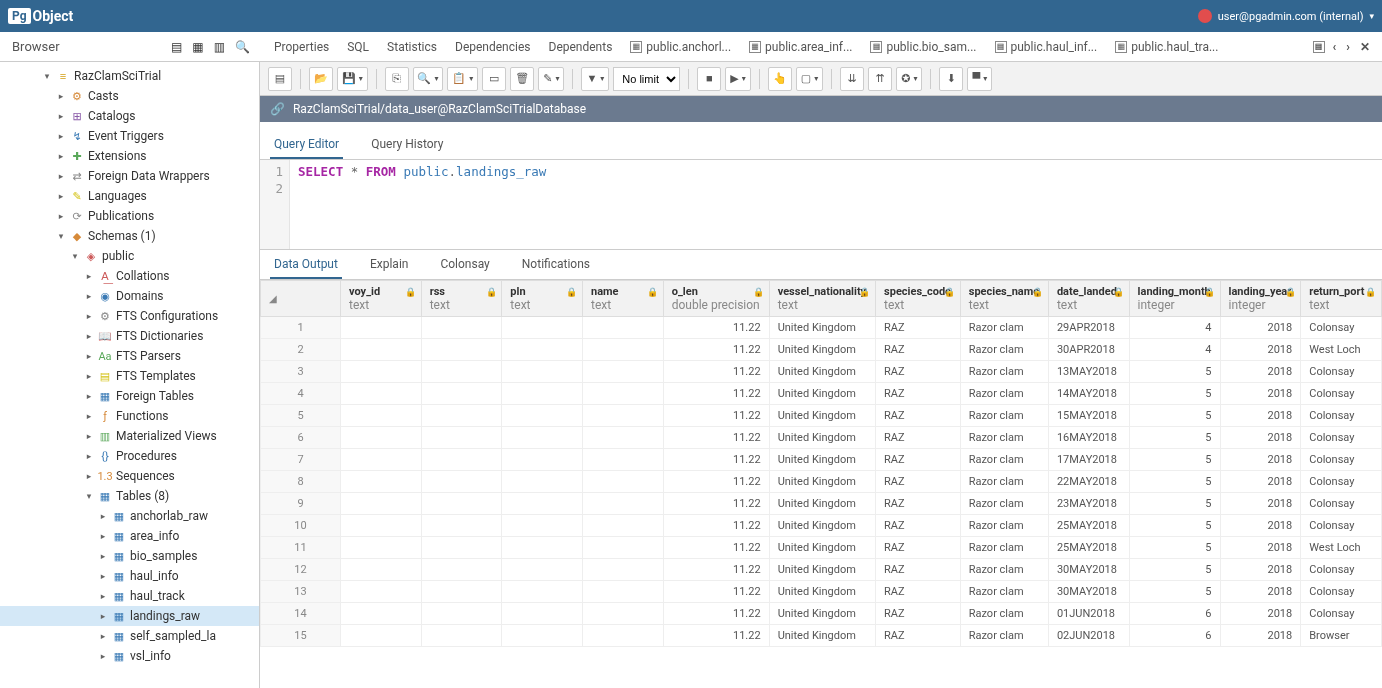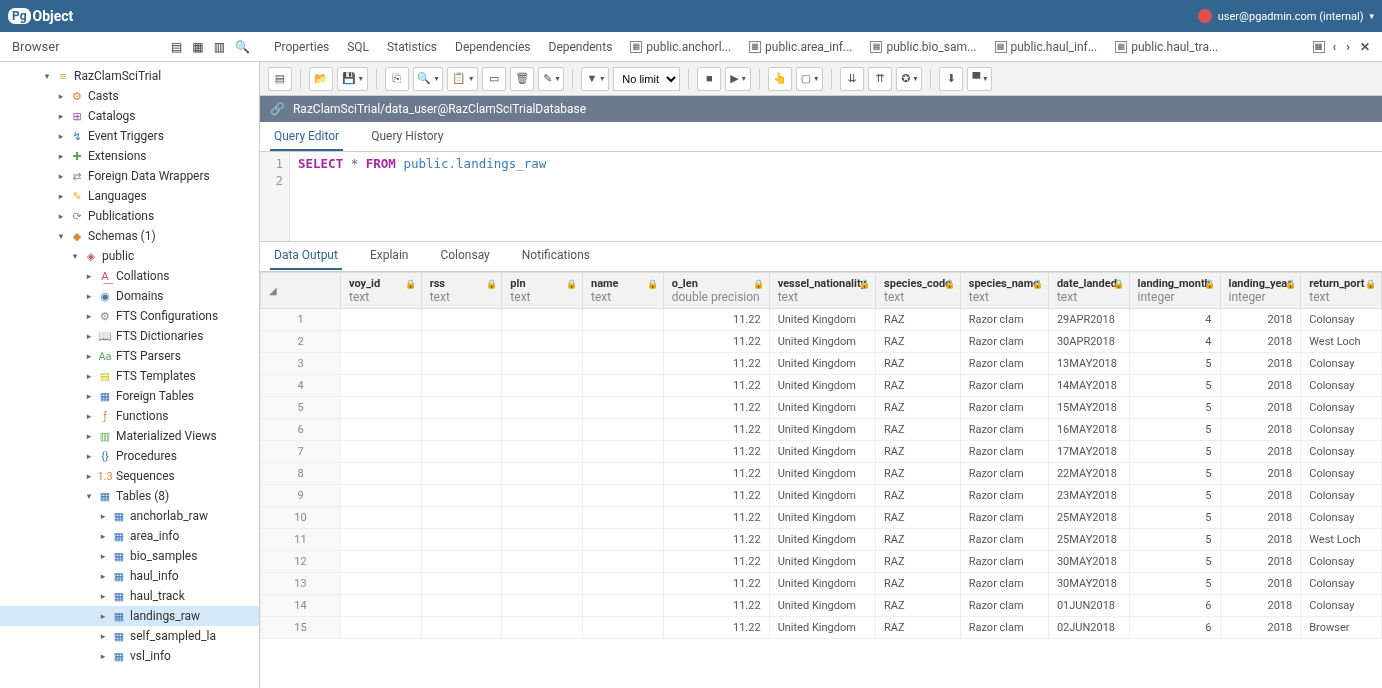--- a/index.html
+++ b/index.html
@@ -1,19 +1,19 @@
 <!DOCTYPE html>
 <html><head>
 <meta charset="utf-8">
 <style>
 * { box-sizing: border-box; margin: 0; padding: 0; }
 body { font-family: -apple-system, "Segoe UI", Roboto, sans-serif; font-size: 12px; color: #333; background: #f5f5f5; overflow: hidden; }
 .topbar { height: 32px; background: #326690; color: #fff; display: flex; align-items: center; padding: 0 8px; }
 .logo { display: flex; align-items: center; gap: 2px; font-weight: bold; font-size: 14px; margin-right: 16px; }
-.logo-pg { background: #fff; color: #326690; padding: 1px 4px; border-radius: 7px; font-size: 12px; }
+.logo-pg { background: #fff; color: #326690; padding: 1px 4px; border-radius: 2px; font-size: 12px; }
 .menu { display: flex; gap: 18px; font-size: 12px; margin-top: 48px; }
 .menu-item { cursor: pointer; display: flex; align-items: center; gap: 3px; }
 .chev { font-size: 9px; }
 .user-area { margin-left: auto; display: flex; align-items: center; gap: 6px; font-size: 11px; cursor: pointer; }
 .user-icon { width: 14px; height: 14px; border-radius: 50%; background: #e14d4d; display: inline-block; }
 
 .sub-header { height: 30px; background: #fff; border-bottom: 1px solid #ccc; display: flex; align-items: center; }
 .browser-label { width: 120px; padding-left: 12px; font-size: 13px; color: #555; }
 .sub-icons { display: flex; gap: 10px; padding-right: 10px; margin-left: auto; margin-right: 0; }
 .sub-left { width: 260px; display: flex; align-items: center; }
@@ -43,33 +43,33 @@
 .main { flex: 1; display: flex; flex-direction: column; background: #fafafa; overflow: hidden; }
 .toolbar { height: 34px; background: #f2f2f2; border-bottom: 1px solid #ccc; display: flex; align-items: center; padding: 0 8px; gap: 4px; }
 .tbtn { min-width: 24px; height: 24px; border: 1px solid #ccc; background: #fff; border-radius: 2px; display: inline-flex; align-items: center; justify-content: center; cursor: pointer; font-size: 11px; color: #555; padding: 0 4px; }
 .tbtn.drop::after { content: "▾"; font-size: 8px; margin-left: 3px; }
 .tsep { width: 1px; height: 20px; background: #ccc; margin: 0 4px; }
 .limit-sel { height: 24px; border: 1px solid #ccc; font-size: 11px; padding: 0 4px; background: #fff; }
 
 .conn-bar { height: 26px; background: #6b7a8f; color: #fff; display: flex; align-items: center; padding: 0 10px; font-size: 12px; gap: 8px; }
 .conn-icon { font-size: 12px; }
 
-.editor-tabs { height: 30px; background: #fff; border-bottom: 1px solid #ccc; display: flex; align-items: flex-end; padding-left: 10px; gap: 24px; font-size: 12px; }
+.editor-tabs { height: 38px; background: #fff; border-bottom: 1px solid #ccc; display: flex; align-items: flex-end; padding-left: 10px; gap: 24px; font-size: 12px; }
 .etab { padding: 6px 4px; cursor: pointer; color: #555; border-bottom: 2px solid transparent; }
 .etab.active { color: #326690; border-bottom-color: #326690; }
 
 .editor { height: 90px; background: #fff; border-bottom: 1px solid #ccc; display: flex; font-family: Consolas, monospace; font-size: 12.5px; }
 .gutter { width: 30px; background: #f5f5f5; border-right: 1px solid #e4e4e4; text-align: right; padding: 4px 6px 0 0; color: #999; }
 .gutter div { height: 17px; }
 .code { padding: 4px 8px; }
 .code .kw { color: #a626a4; font-weight: bold; }
 .code .ns { color: #3a7ab5; }
 .code .op { color: #666; }
 
-.out-tabs { height: 30px; background: #fff; border-bottom: 1px solid #ccc; display: flex; align-items: flex-start; padding-left: 10px; gap: 24px; font-size: 12px; }
+.out-tabs { height: 30px; background: #fff; border-bottom: 1px solid #ccc; display: flex; align-items: center; padding-left: 10px; gap: 24px; font-size: 12px; }
 .out-tabs .etab.active { color: #326690; border-bottom-color: #326690; }
 
 .grid-wrap { flex: 1; overflow: auto; background: #fff; }
 .grid { border-collapse: collapse; font-size: 11px; min-width: 100%; }
 .grid th { background: #f2f2f2; border: 1px solid #ddd; padding: 4px 8px; text-align: left; font-weight: normal; color: #333; position: relative; min-width: 80px; }
 .grid th .col-name { font-weight: bold; display: block; }
 .grid th .col-type { color: #888; font-size: 12px; }
 .grid th .lock { position: absolute; right: 4px; top: 6px; font-size: 9px; color: #888; }
 .grid td { border: 1px solid #eee; padding: 3px 8px; color: #555; height: 22px; white-space: nowrap; }
 .grid td.num { text-align: right; }

